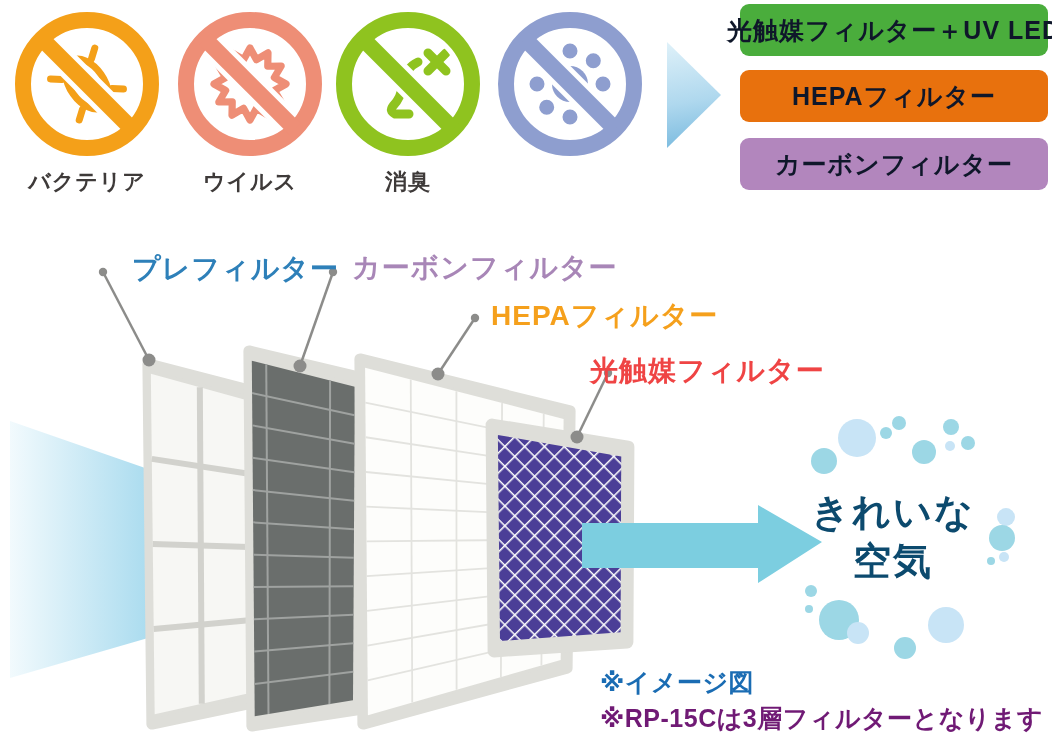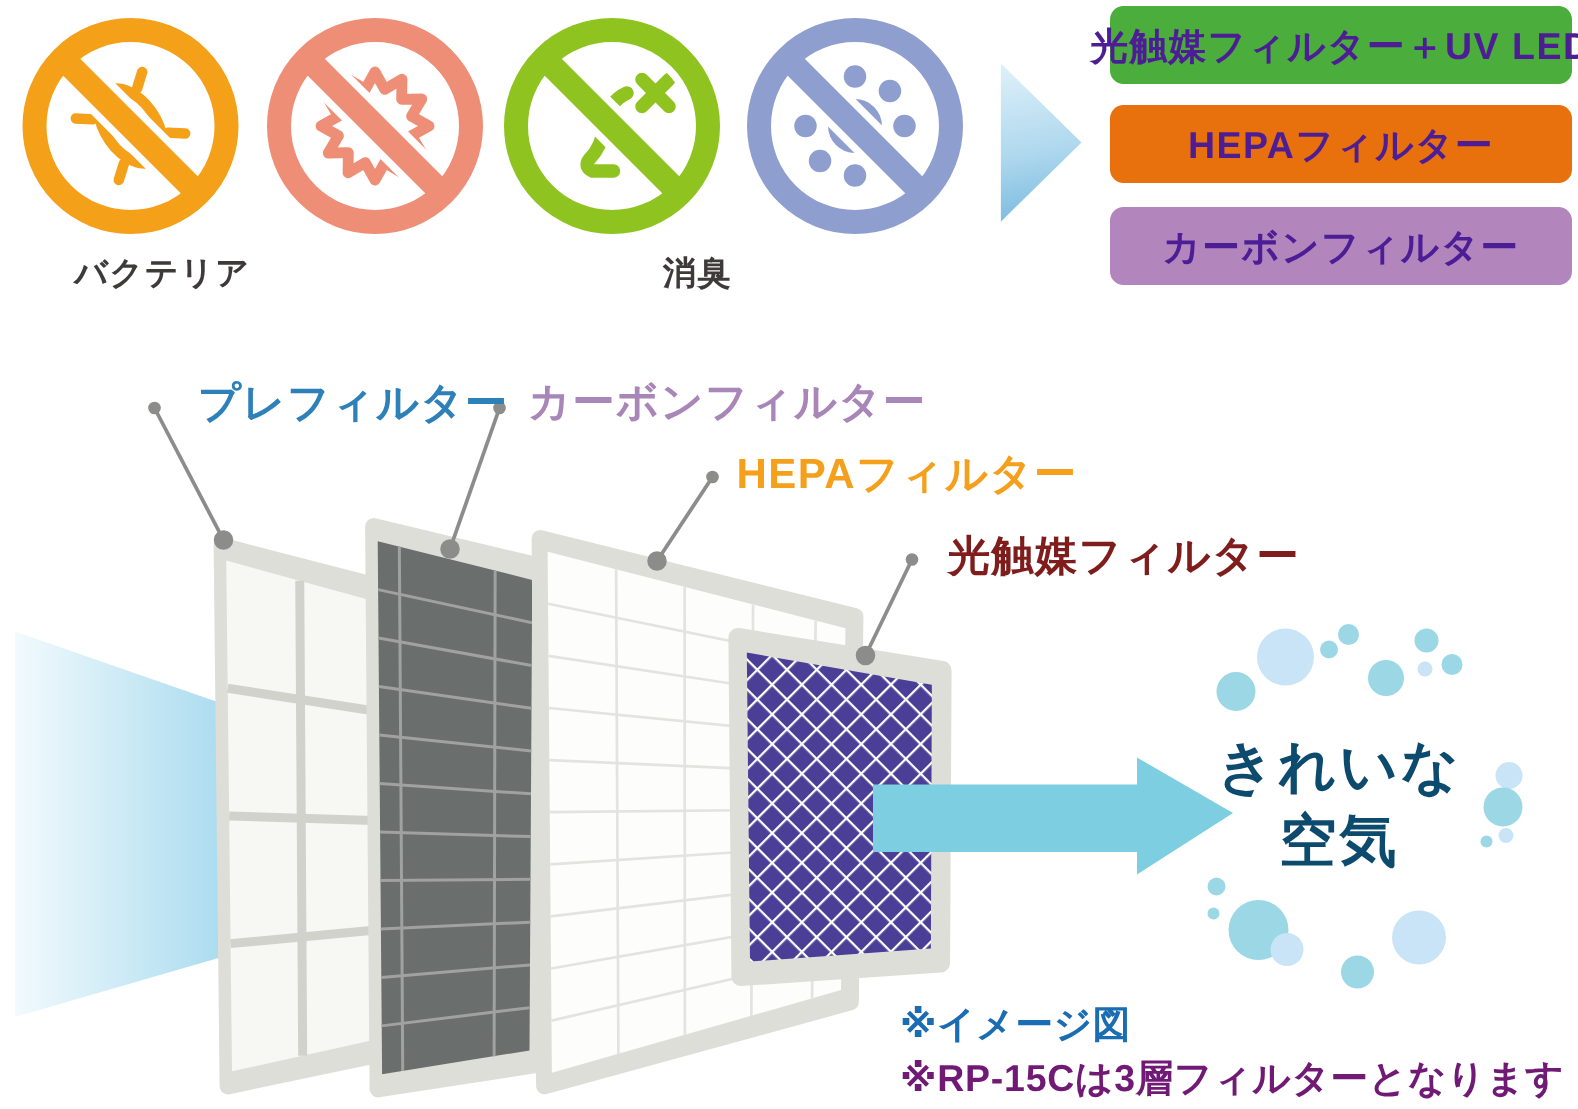--- a/index.html
+++ b/index.html
@@ -4,34 +4,34 @@
 <style>
   html,body{margin:0;padding:0;background:#fff;}
   .canvas{
     position:relative;width:1052px;height:739px;background:#ffffff;overflow:hidden;
     font-family:"Liberation Sans","DejaVu Sans",sans-serif;
   }
   
   .icon-item{position:absolute;top:8px;width:152px;height:152px;}
   .icon-item svg{display:block;width:152px;height:152px;}
   .icon-label{
-    position:absolute;top:167px;width:160px;text-align:right;
+    position:absolute;top:167px;width:160px;text-align:center;
     font-size:22px;font-weight:bold;color:#3E3A39;letter-spacing:1px;white-space:nowrap;
   }
   
   .tri-arrow{
     position:absolute;left:667px;top:42px;width:54px;height:106px;
     background:linear-gradient(170deg,#DFF1F9 0%,#AFD8EE 55%,#74B7DD 100%);
     clip-path:polygon(0 0,100% 50%,0 100%);
   }
   
   .fbox{
     position:absolute;left:740px;width:308px;height:52px;border-radius:9px;
     display:flex;align-items:center;justify-content:center;
-    color:#4c1d95;font-size:25px;font-weight:bold;letter-spacing:1px;white-space:nowrap;
+    color:#0f172a;font-size:25px;font-weight:bold;letter-spacing:1px;white-space:nowrap;
   }
   
   .flt-label{position:absolute;font-size:28px;font-weight:bold;letter-spacing:1px;white-space:nowrap;}
   .clean-air{
     position:absolute;left:793px;top:488px;width:200px;text-align:center;
     font-size:38px;font-weight:bold;line-height:1.28;letter-spacing:2px;
   }
   .note{position:absolute;left:600px;font-size:25px;font-weight:bold;letter-spacing:0.5px;white-space:nowrap;}
   #diagram-svg{position:absolute;left:0;top:0;}
 </style>
@@ -161,20 +161,21 @@
         <path d="M106,76 96.3,81.4 102,91 90.8,90.8 91,102 81.4,96.3 76,106 70.6,96.3 61,102 61.2,90.8 50,91 55.7,81.4 46,76 55.7,70.6 50,61 61.2,61.2 61,50 70.6,55.7 76,46 81.4,55.7 91,50 90.8,61.2 102,61 96.3,70.6 Z"></path>
         <circle cx="70" cy="72" r="3" fill="currentColor" stroke="none"></circle>
         <circle cx="84" cy="83" r="3" fill="currentColor" stroke="none"></circle>
       </g>
       <circle cx="76" cy="76" r="64" fill="none" stroke="#fff" stroke-width="26"></circle>
       <line x1="30" y1="30" x2="122" y2="122" stroke="#fff" stroke-width="26"></line>
       <circle cx="76" cy="76" r="64" fill="none" stroke="currentColor" stroke-width="16"></circle>
       <line x1="31" y1="31" x2="121" y2="121" stroke="currentColor" stroke-width="16"></line>
     </svg>
   </div>
+  <div class="icon-label" style="left:170px">ウイルス</div>
 
   <div class="icon-item" style="left: 332px; color: rgb(143, 195, 31);">
     <svg viewBox="0 0 152 152">
       <g stroke="currentColor" fill="none" stroke-width="9" stroke-linecap="round">
         <path d="M86,54 Q73,60 71,76 Q69,90 61,98 Q57,103 63,106 L77,106"></path>
         <line x1="96" y1="45" x2="114" y2="63"></line>
         <line x1="114" y1="45" x2="96" y2="63"></line>
       </g>
       <circle cx="76" cy="76" r="64" fill="none" stroke="#fff" stroke-width="26"></circle>
       <line x1="30" y1="30" x2="122" y2="122" stroke="#fff" stroke-width="26"></line>
@@ -206,21 +207,21 @@
 
   <div class="tri-arrow"></div>
 
   <div class="fbox" style="top: 4px; background-color: rgb(74, 173, 60);">光触媒フィルター＋UV LED</div>
   <div class="fbox" style="top: 70px; background-color: rgb(232, 113, 13);">HEPAフィルター</div>
   <div class="fbox" style="top: 138px; background-color: rgb(178, 134, 189);">カーボンフィルター</div>
 
   <div class="flt-label" style="left: 116px; top: 250px; color: rgb(46, 128, 185); margin-left: 16px;">プレフィルター</div>
   <div class="flt-label" style="left: 352px; top: 249px; color: rgb(168, 134, 183);">カーボンフィルター</div>
   <div class="flt-label" style="left: 491px; top: 297px; color: rgb(245, 160, 28);">HEPAフィルター</div>
-  <div class="flt-label" style="left: 632px; top: 352px; color: #7f1d1d;">光触媒フィルター</div>
+  <div class="flt-label" style="left: 590px; top: 352px; color: #ef4444;">光触媒フィルター</div>
 
   <div class="clean-air" style="color: #0c4a6e;">
     <div>きれいな</div>
     <div>空気</div>
   </div>
 
   <div class="note" style="top: 666px; color: rgb(26, 108, 179);">※イメージ図</div>
   <div class="note" style="top: 702px; color: #701a75;">※RP-15Cは3層フィルターとなります</div>
 </div>
 

